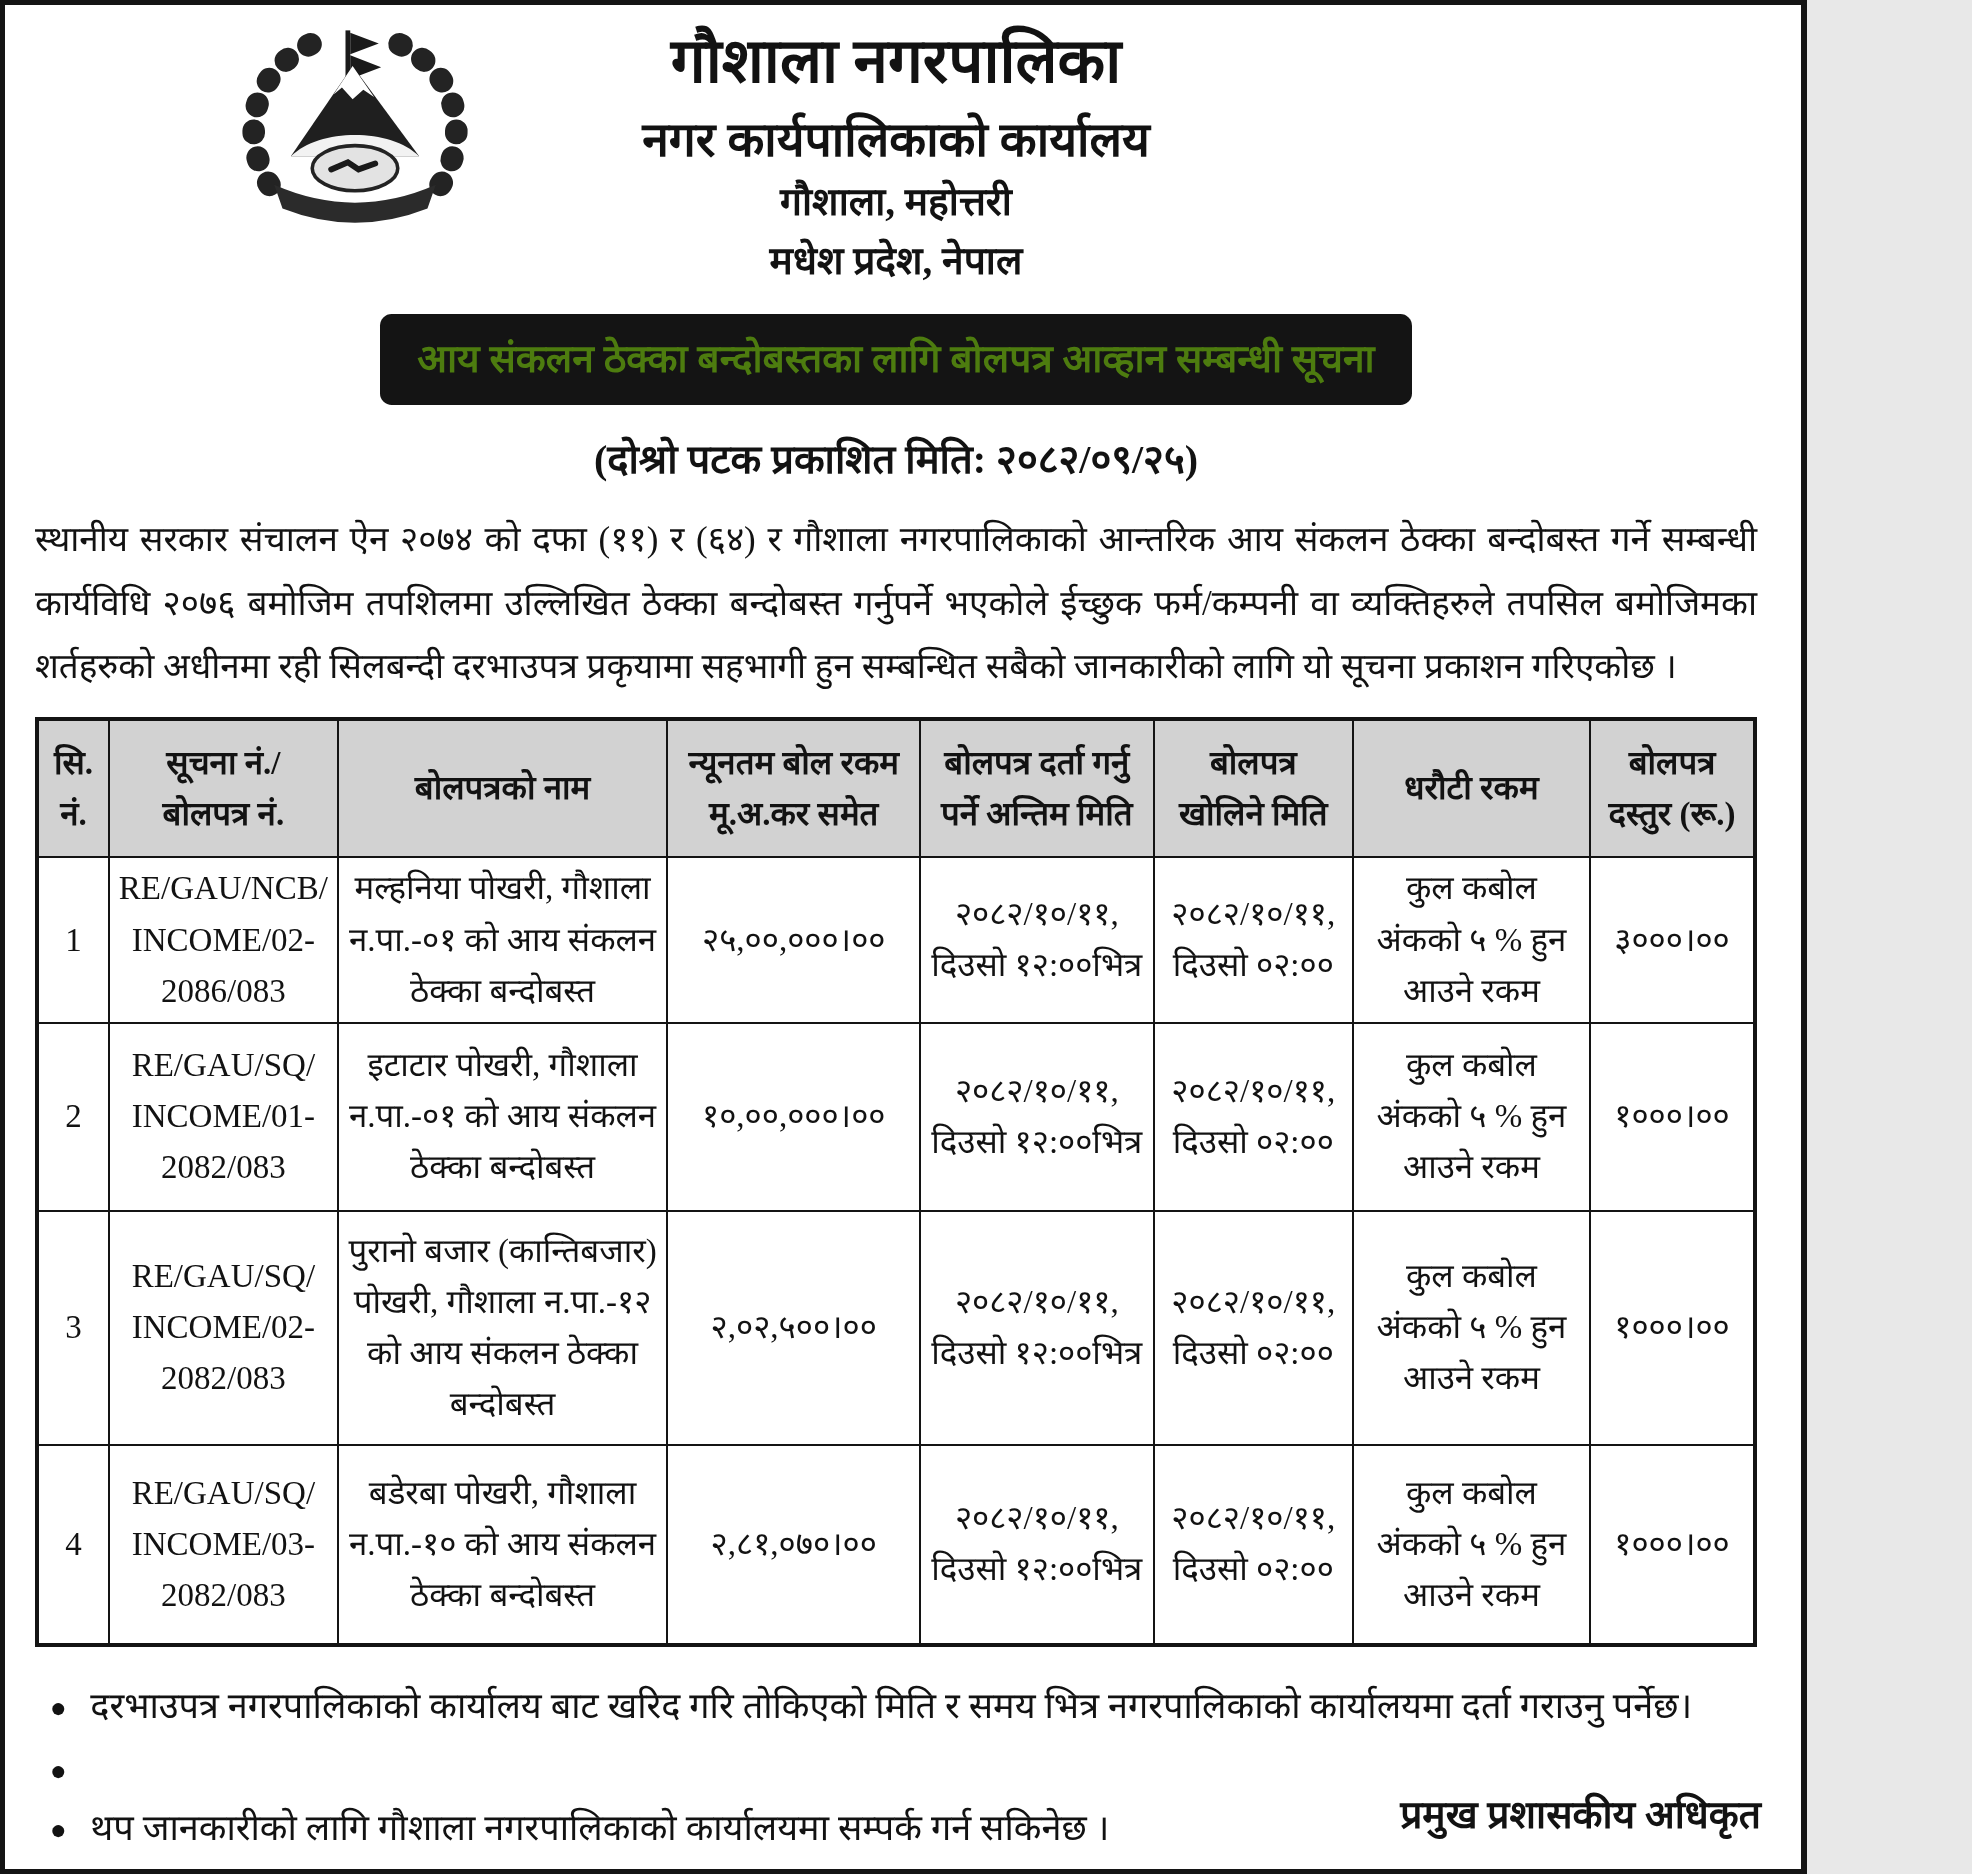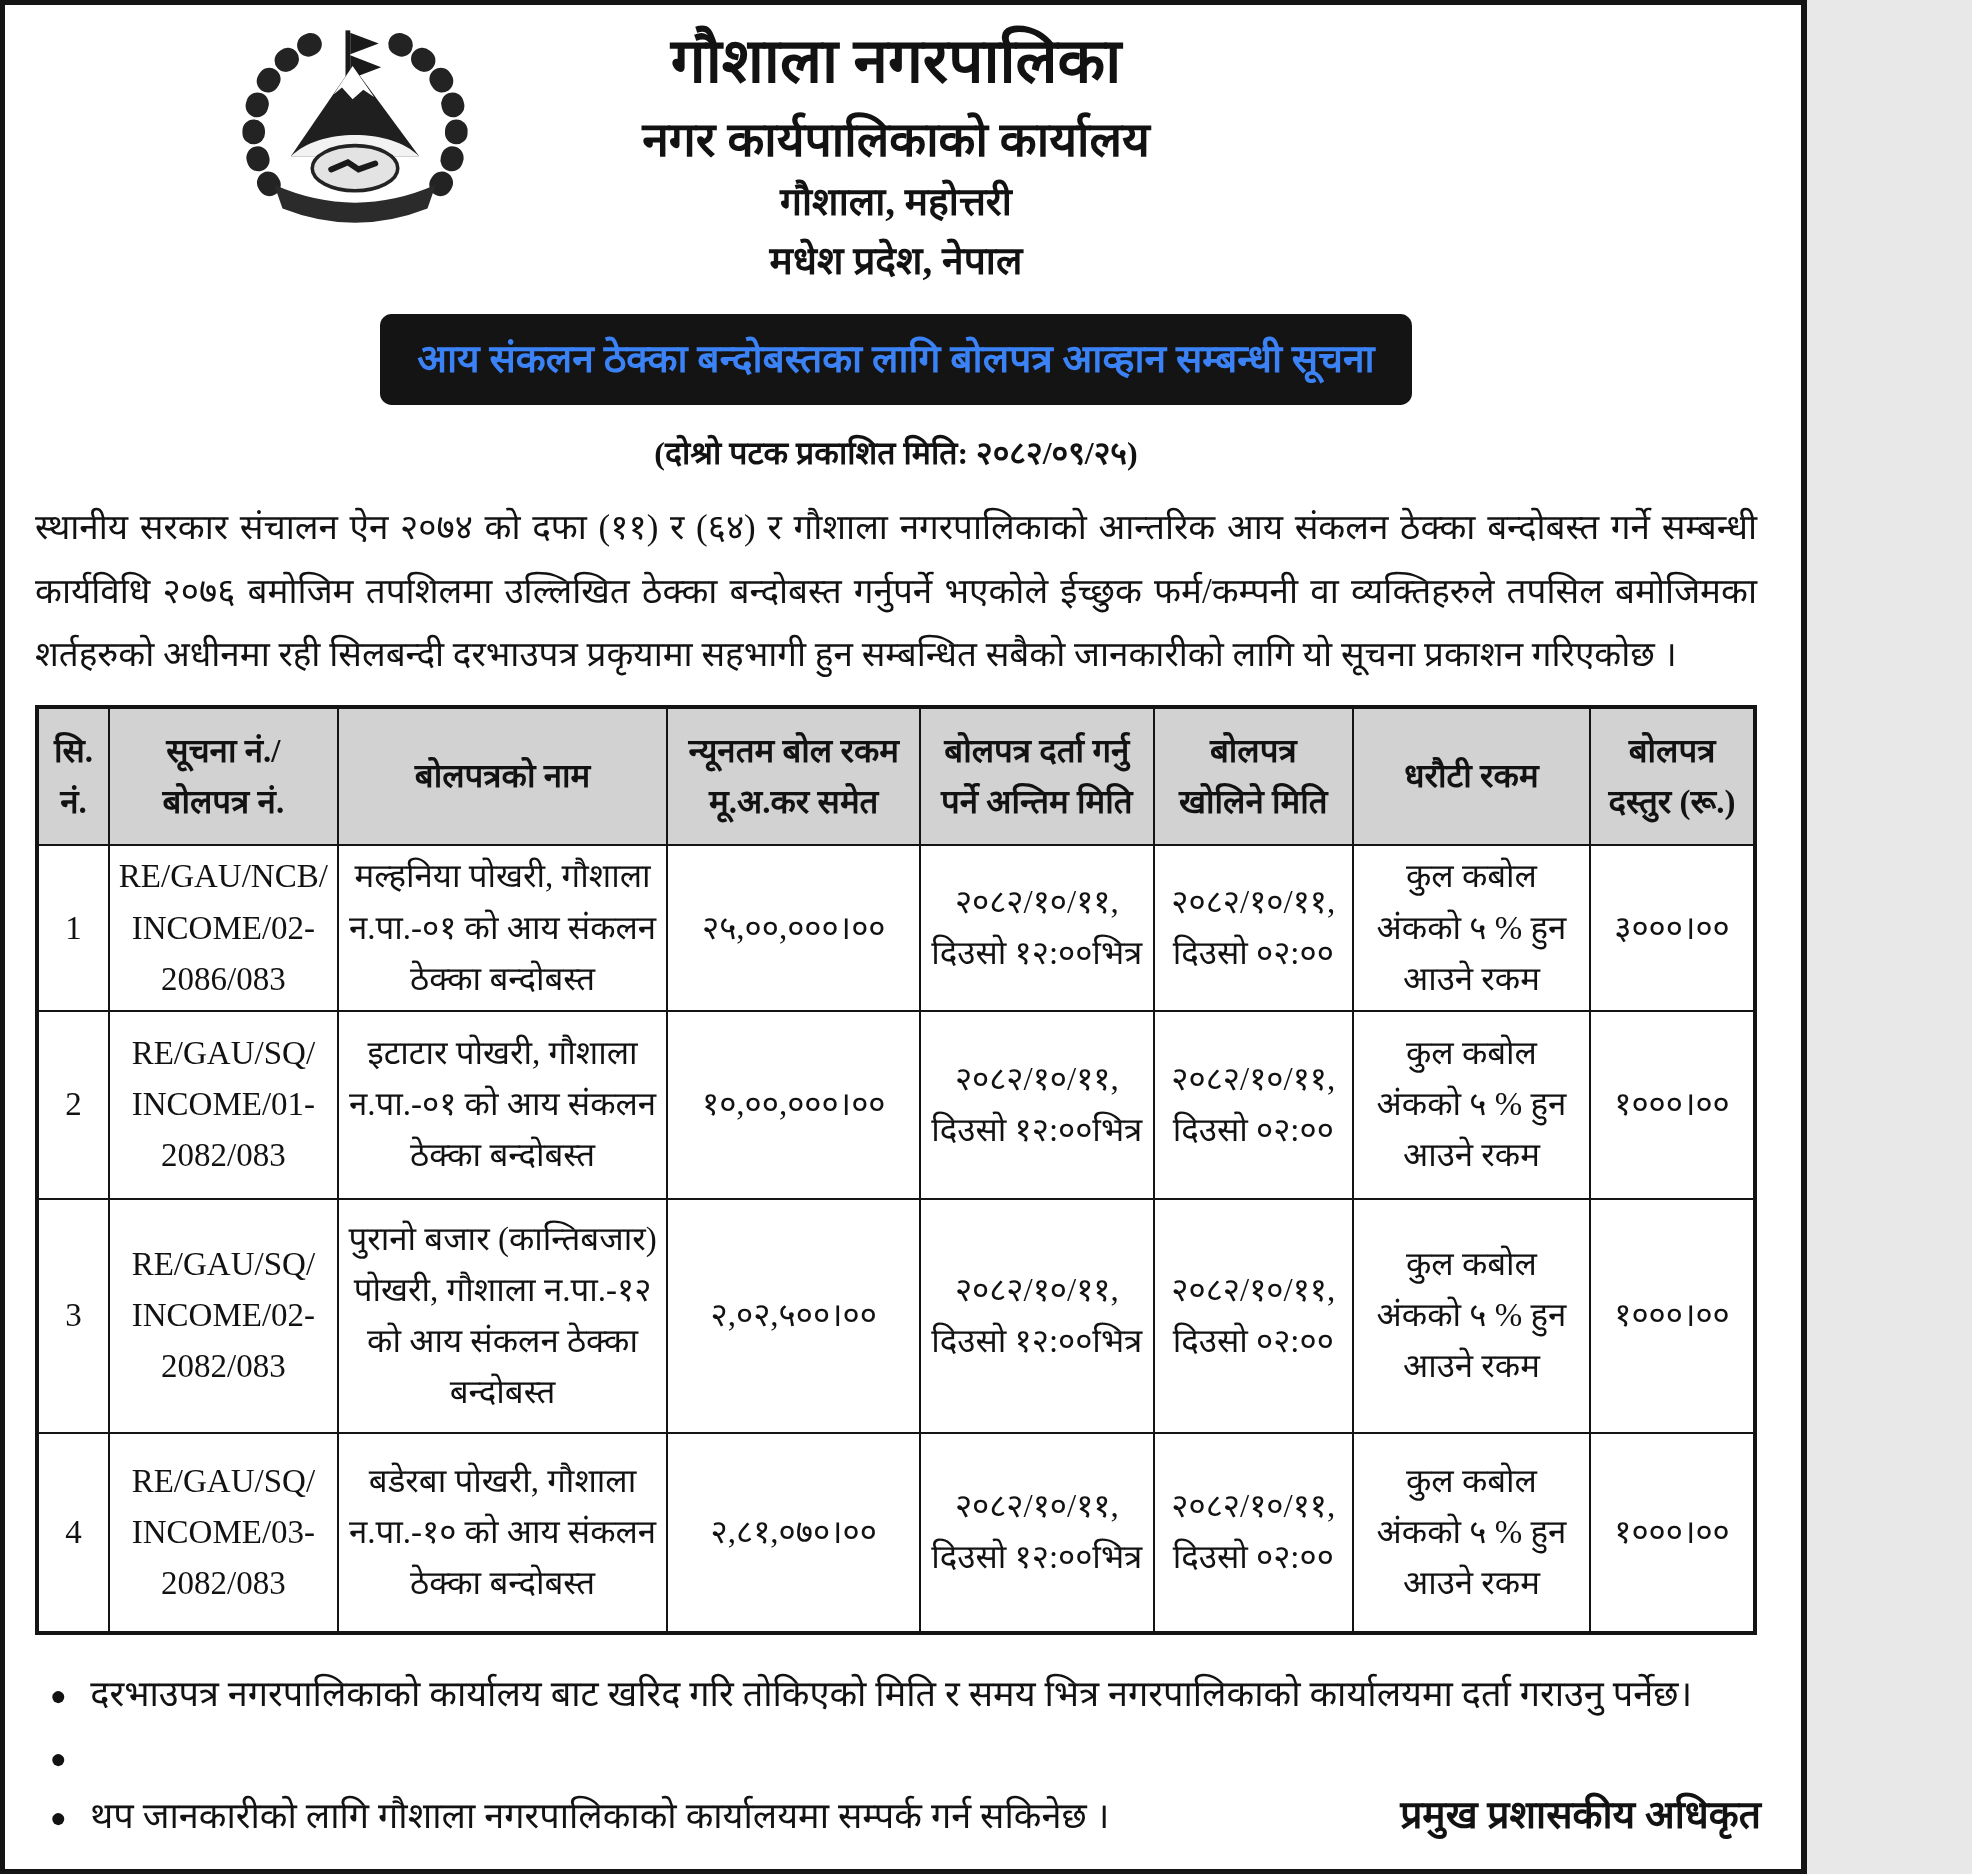--- a/index.html
+++ b/index.html
@@ -17,25 +17,25 @@
   }
   
   .masthead{position:relative;text-align:center;}
   .logo{position:absolute;left:182px;top:1.7px;width:276px;height:202px;}
   .org-name{font-size:62px;font-weight:bold;line-height:1.15;margin:0;}
   .office{font-size:48px;font-weight:bold;line-height:1.2;margin:13.4px 0 0 0;}
   .addr{font-size:39px;font-weight:bold;line-height:1.25;margin:10px 0 0 0;}
   
   .banner-wrap{text-align:center;margin-top:28px;}
   .banner{
-    display:inline-block;background:#141414;color:#3b82f6;
+    display:inline-block;background:#141414;color:#4d7c0f;
     font-size:39px;font-weight:bold;line-height:1.2;
     padding:22px 37px;border-radius:11.7px;white-space:nowrap;
   }
-  .pub-line{text-align:center;font-size:32px;font-weight:bold;margin-top:25px;}
+  .pub-line{text-align:center;font-size:40px;font-weight:bold;margin-top:25px;}
   
   .intro{
     font-size:35px;line-height:1.82;text-align:justify;
     margin-top:23.4px;
   }
   
   table.tender{
     width:100%;border-collapse:collapse;margin-top:18.4px;
     border:4.2px solid #141414;
   }

